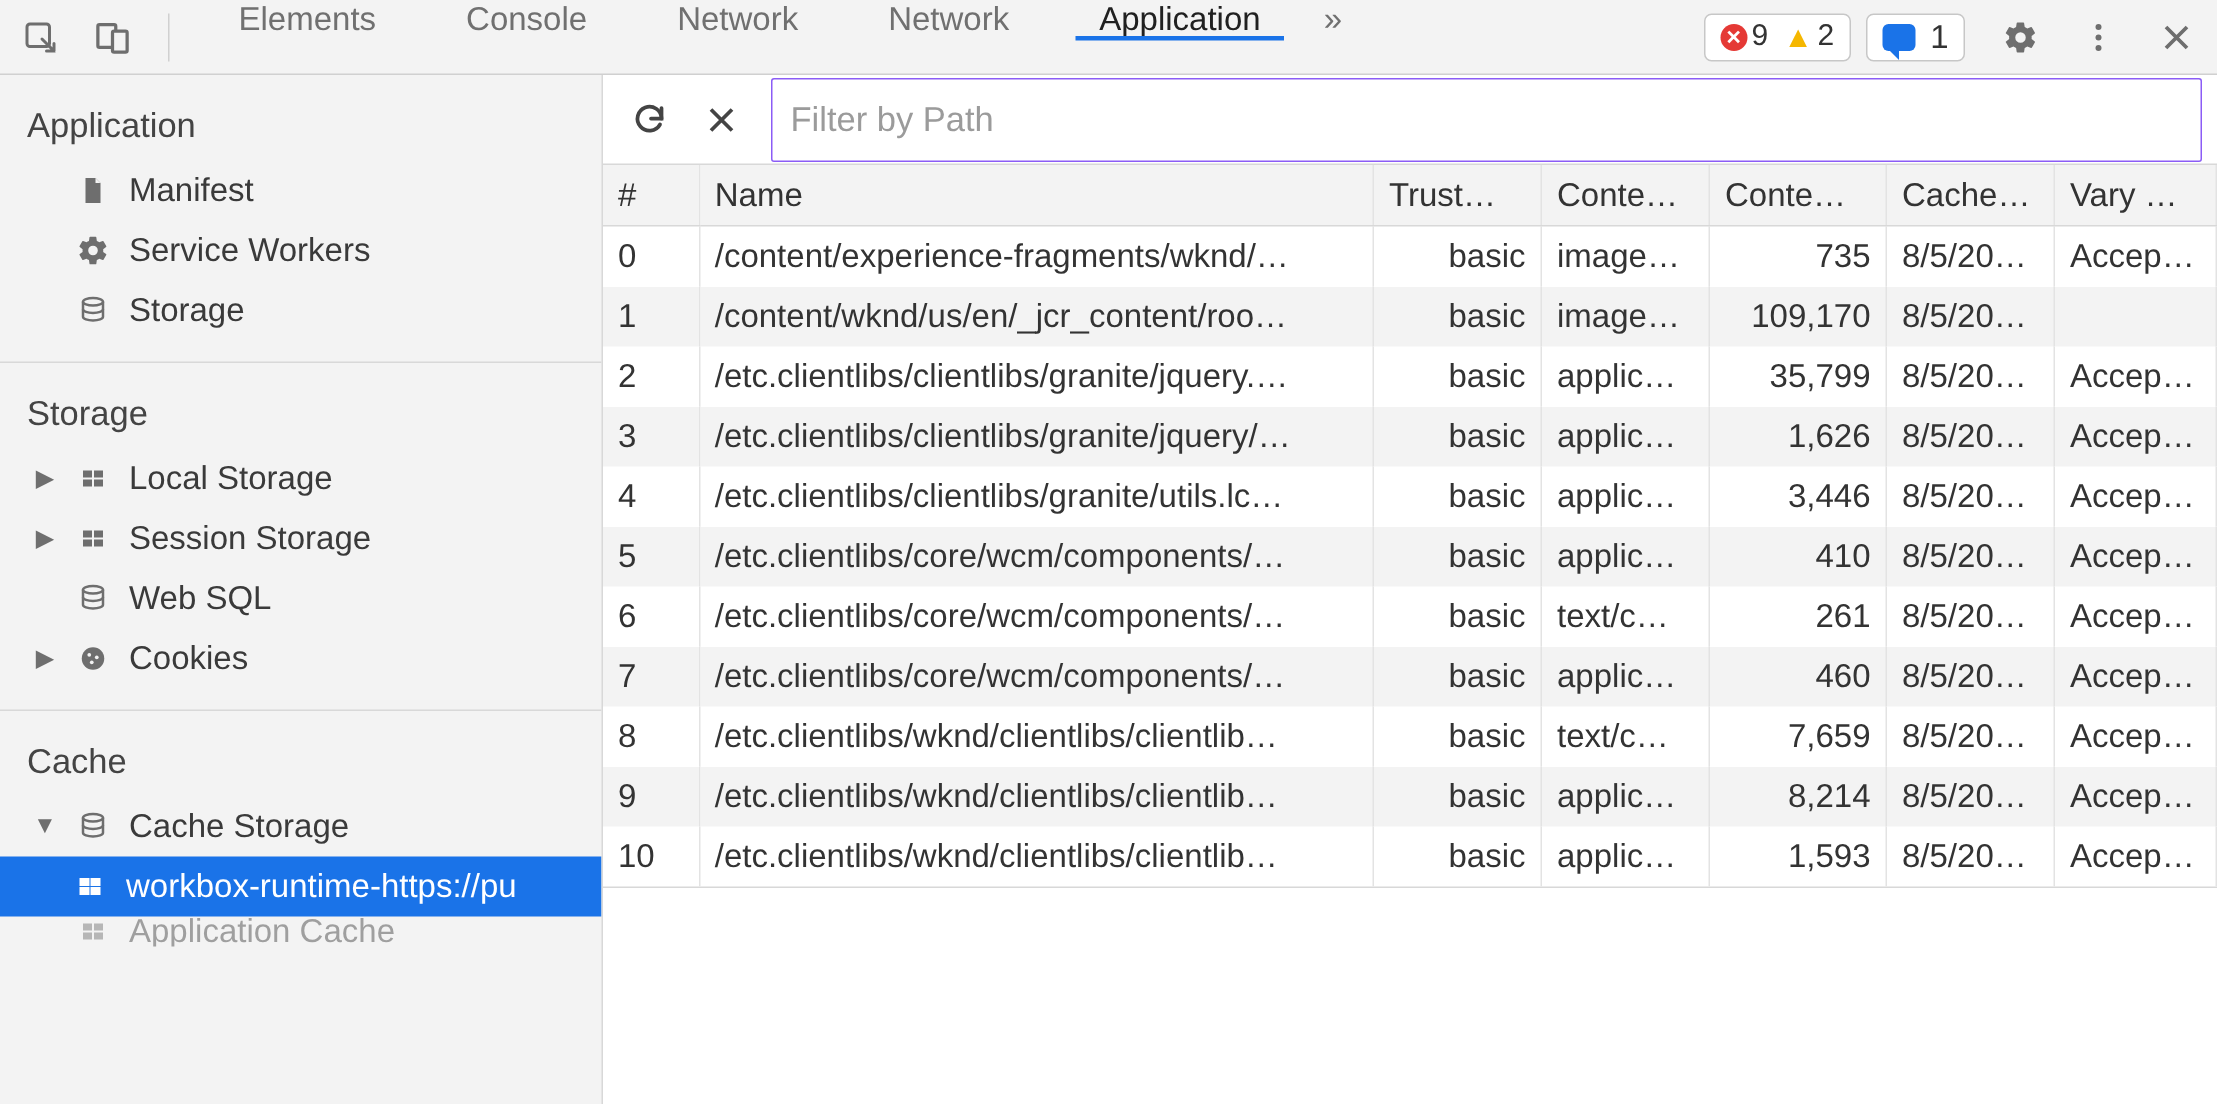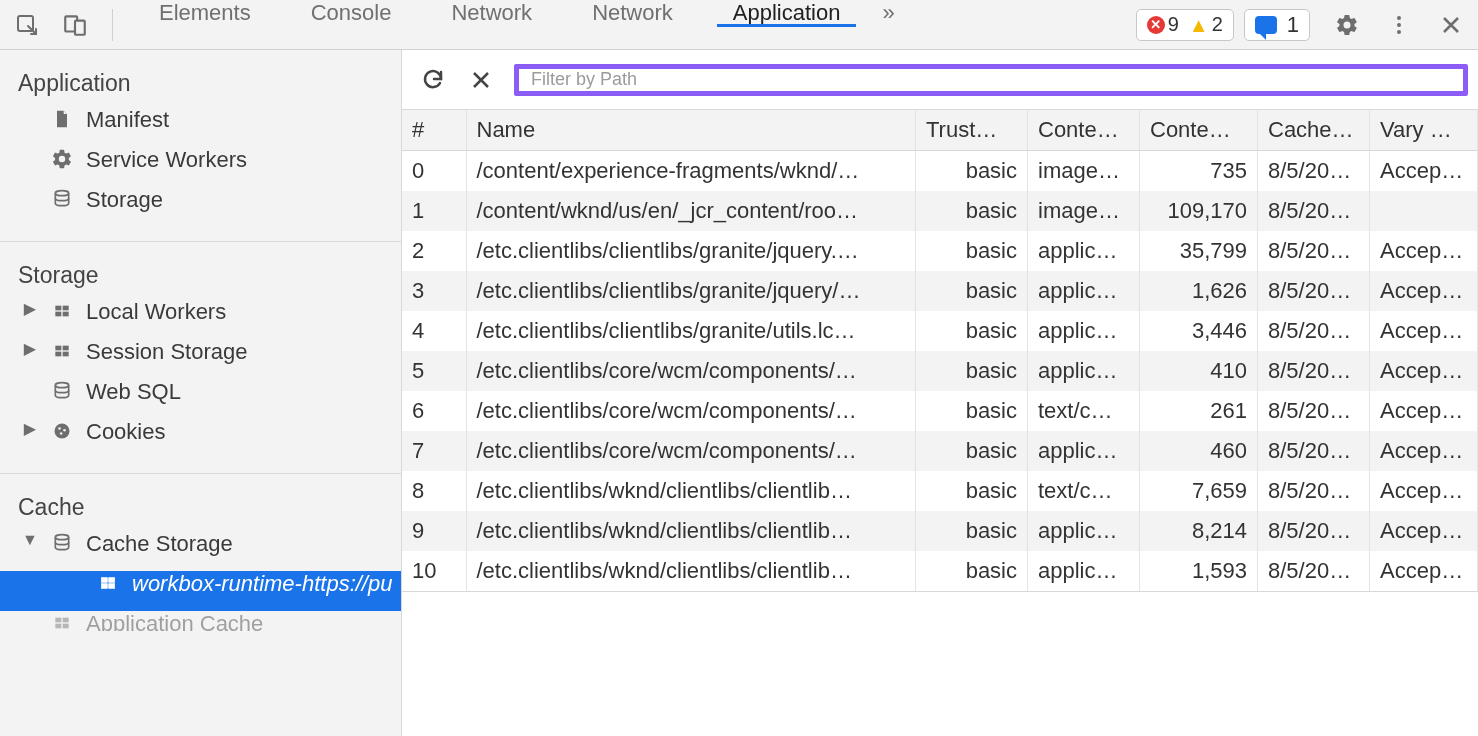--- a/index.html
+++ b/index.html
@@ -100,52 +100,52 @@
     padding: 14px 0 14px 0;
   }
   .sb-title {
     padding: 6px 18px 10px 18px;
     font-size: 23px;
     color: #444;
   }
   .sb-item {
     height: 40px;
     display: flex;
-    align-items: flex-start;
+    align-items: center;
     padding-left: 22px;
     gap: 12px;
     cursor: pointer;
     color: #3a3a3a;
   }
   .sb-item .arrow {
     width: 16px; text-align: center; color: #6e6e6e; font-size: 16px;
   }
   .sb-item .spacer { width: 16px; }
-  .sb-item.indent-2 { padding-left: 68px; background: #fff0; font-style: italic; }
+  .sb-item.indent-2 { padding-left: 20px; background: #fff0; }
   .sb-item.selected {
     background: #1a73e8; color: #fff;
   }
   .sb-item.selected svg { color: #fff; stroke: #fff; fill: #fff; }
   .sb-icon { width: 24px; height: 24px; display: flex; align-items: center; justify-content: center; color: #666; }
   .sb-item span.cut { white-space: nowrap; overflow: hidden; max-width: 290px;}
 
   
   .content { flex: 1; display: flex; flex-direction: column; }
   .filter-bar {
     height: 60px; display: flex; align-items: center; padding: 0 10px 0 16px;
     gap: 18px;
     border-bottom: 1px solid #d8d8d8;
   }
   .filter-input {
     flex: 1;
-    height: 32px;
-    border: 5px solid #8b5cf6;
+    height: 56px;
+    border: 1px solid #8b5cf6;
     border-radius: 2px;
     padding: 0 12px;
-    font-size: 18px;
+    font-size: 23px;
     color: #555;
     background: #fff;
   }
   .filter-input::placeholder { color: #9b9b9b; }
 
   .table-wrap { flex: 1; overflow: hidden; display: flex; flex-direction: column;}
   table {
     border-collapse: collapse;
     width: 100%;
     table-layout: fixed;
@@ -279,21 +279,21 @@
       <div class="sb-item">
         <span class="arrow">▶</span>
         <span class="sb-icon">
           <svg viewBox="0 0 24 24" width="20" height="16" fill="#6e6e6e">
               <rect x="2" y="4" width="9" height="7"></rect>
               <rect x="13" y="4" width="9" height="7"></rect>
               <rect x="2" y="13" width="9" height="7"></rect>
               <rect x="13" y="13" width="9" height="7"></rect>
             </svg>
         </span>
-        <span>Local Workers</span>
+        <span>Local Storage</span>
       </div>
       <div class="sb-item">
         <span class="arrow">▶</span>
         <span class="sb-icon">
           <svg viewBox="0 0 24 24" width="20" height="16" fill="#6e6e6e">
               <rect x="2" y="4" width="9" height="7"></rect>
               <rect x="13" y="4" width="9" height="7"></rect>
               <rect x="2" y="13" width="9" height="7"></rect>
               <rect x="13" y="13" width="9" height="7"></rect>
             </svg>

